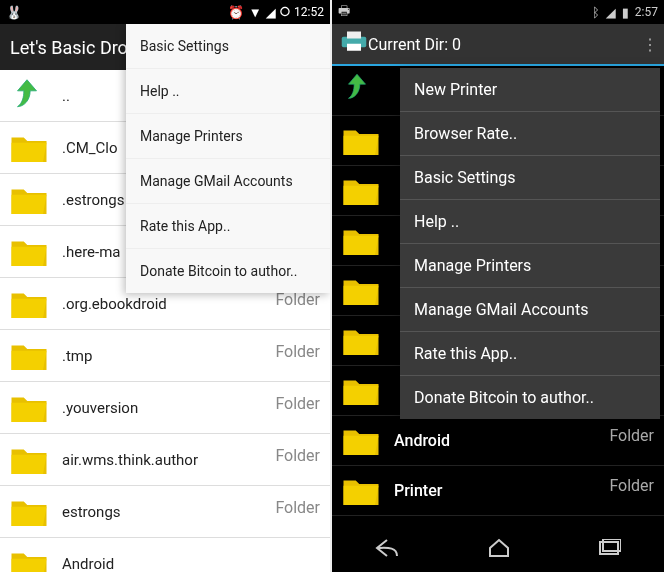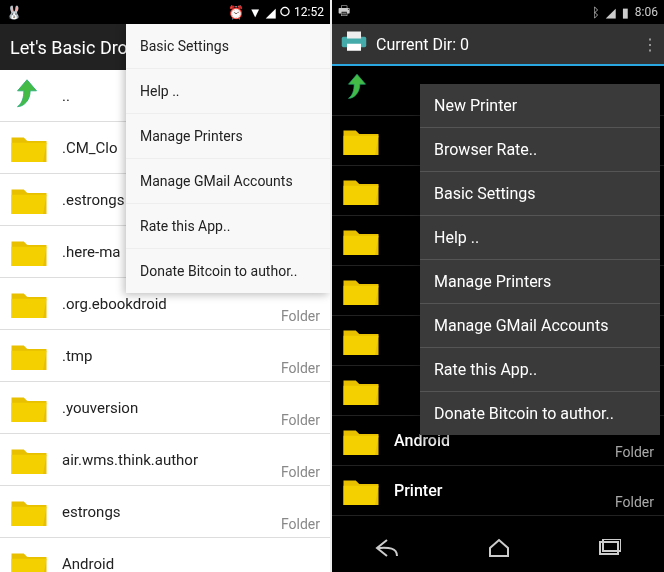--- a/index.html
+++ b/index.html
@@ -11,40 +11,40 @@
 
   
   .statusbar { height: 24px; display: flex; align-items: center; justify-content: space-between; padding: 0 6px; font-size: 12px; }
   .statusbar-left { background: #000; color: #fff; }
   .statusbar-right { background: #000; color: #ccc; justify-content: flex-end; gap: 6px; }
   .sb-left-icons { display: flex; gap: 4px; align-items: center; }
   .sb-right-icons { display: flex; gap: 4px; align-items: center; }
 
   
   .appbar-left { height: 46px; background: #222; color: #fff; display: flex; align-items: center; padding: 0 10px; font-size: 18px; }
-  .appbar-right { height: 42px; background: #333; color: #fff; display: flex; align-items: center; padding: 0 8px; font-size: 16px; border-bottom: 2px solid #2aa6e0; gap:8px; position:relative;}
+  .appbar-right { height: 42px; background: #333; color: #fff; display: flex; align-items: center; padding: 0 8px; font-size: 16px; border-bottom: 2px solid #2aa6e0; position:relative;}
   .appbar-right .overflow { position:absolute; right:6px; top:0; height:100%; display:flex; align-items:center; }
 
   
   .filelist { background: #fff; }
   .filelist-right { background: #000; }
   .row { display: flex; align-items: center; height: 52px; border-bottom: 1px solid #ddd; padding: 0 8px; position: relative; }
   .row-right { display: flex; align-items: center; height: 50px; border-bottom: 1px solid #222; padding: 0 8px; position: relative; }
   .row .icon, .row-right .icon { width: 42px; height: 42px; margin-right: 12px; flex-shrink: 0; }
   .row .name { font-size: 15px; color: #222; }
   .row-right .name { font-size: 16px; color: #fff; font-weight: 500; }
-  .row .sub, .row-right .sub { position: absolute; right: 10px; bottom: 5px; font-size: 14px; color: #888; }
+  .row .sub, .row-right .sub { position: absolute; right: 10px; bottom: 20px; font-size: 16px; color: #888; }
   .row-right .sub { color: #aaa; }
 
   
   .menu-left { position: absolute; top: 24px; right: 0; width: 204px; background: #f8f8f8; box-shadow: -2px 2px 8px rgba(0,0,0,0.25); z-index: 10; }
   .menu-left .item { padding: 14px 14px; font-size: 14px; color: #222; border-bottom: 1px solid #eee; }
   .menu-left .item:last-child { border-bottom: none; }
 
-  .menu-right { position: absolute; top: 68px; right: 4px; width: 240px; background: #3a3a3a; box-shadow: 0 4px 10px rgba(0,0,0,0.5); z-index: 10; margin-top: 16px; }
+  .menu-right { position: absolute; top: 68px; right: 4px; width: 260px; background: #3a3a3a; box-shadow: 0 4px 10px rgba(0,0,0,0.5); z-index: 10; }
   .menu-right .item { padding: 12px 14px; font-size: 16px; color: #fff; border-bottom: 1px solid #555; }
   .menu-right .item:last-child { border-bottom: none; }
 
   
   .navbar { position: absolute; bottom: 0; left: 0; right: 0; height: 44px; background: #000; display: flex; justify-content: space-around; align-items: center; }
 
   
   .folder-icon svg { width: 42px; height: 42px; }
   .up-arrow-left svg { width: 38px; height: 38px; }
   .up-arrow-right svg { width: 34px; height: 34px; }
@@ -159,21 +159,21 @@
         <div class="item">Donate Bitcoin to author..</div>
       </div>
   </div>
 
   <div class="phone phone-right">
     <div class="statusbar statusbar-right">
       <span class="sb-icon" style="margin-right:auto;">🖶</span>
       <span class="sb-icon">ᛒ</span>
       <span class="sb-icon">◢</span>
       <span class="sb-icon">▮</span>
-      <span>8:06</span>
+      <span>2:57</span>
     </div>
     <div class="appbar-right">
       <span class="printer-icon">
         <svg viewBox="0 0 32 24">
             <rect x="2" y="6" width="28" height="12" fill="#4aa" rx="2"></rect>
             <rect x="8" y="0" width="16" height="8" fill="#eee"></rect>
             <rect x="8" y="14" width="16" height="8" fill="#fff"></rect>
           </svg>
       </span>
       <span>Current Dir: 0</span>

